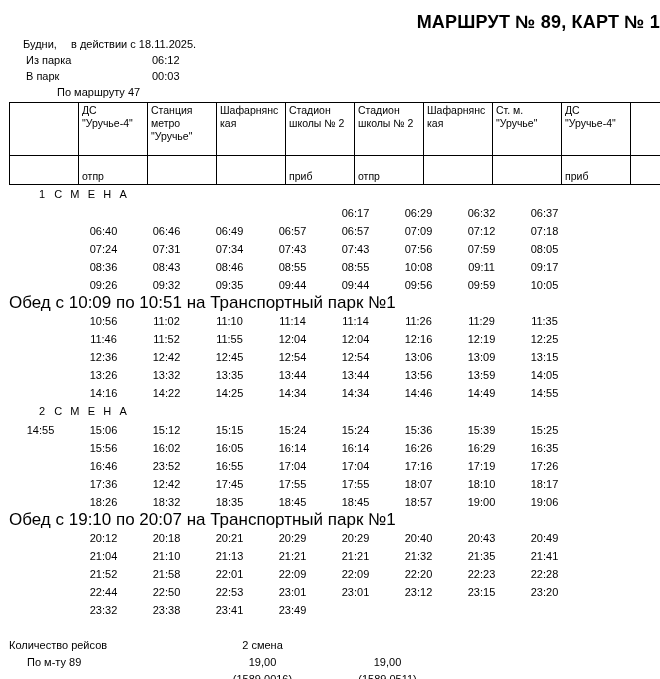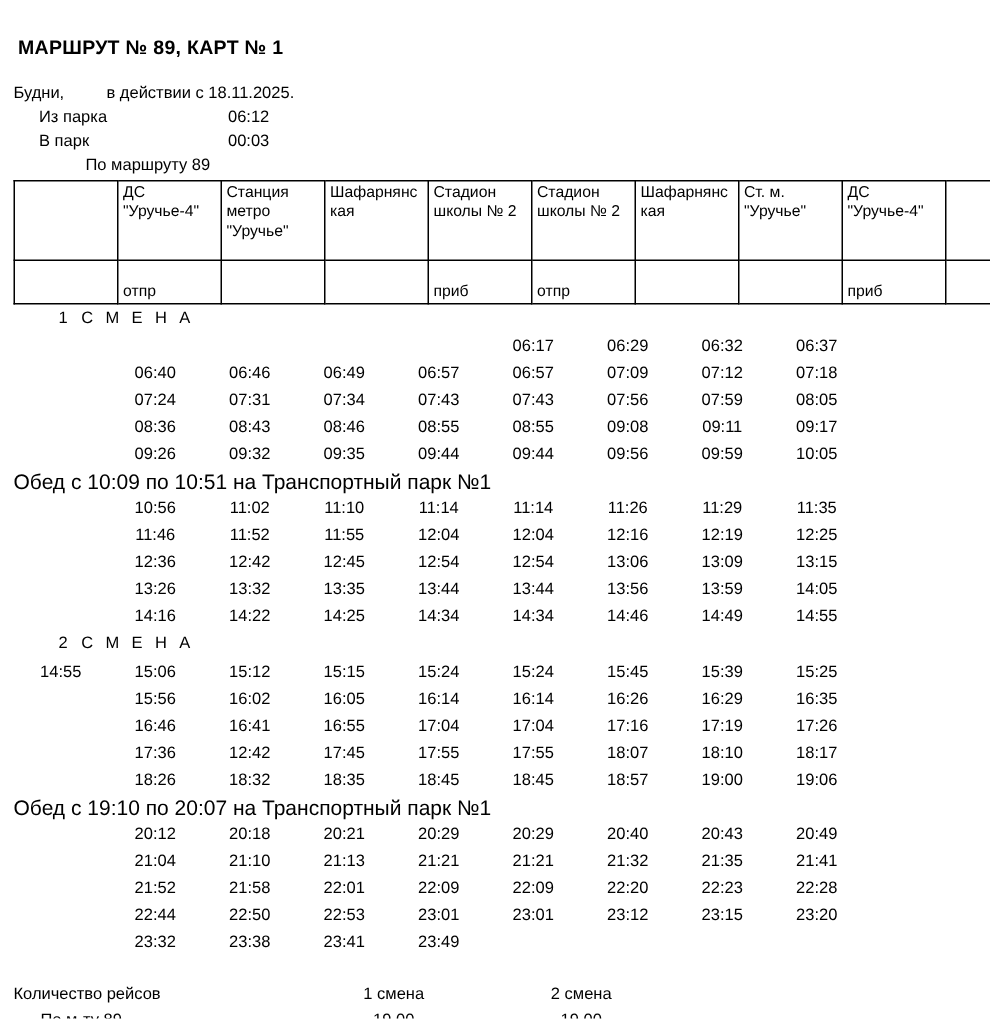--- a/index.html
+++ b/index.html
@@ -12,42 +12,42 @@
     height: 679px;
     font-family: "Liberation Sans", sans-serif;
     color: #000000;
     font-size: 11px;
     position: relative;
     overflow: hidden;
   }
 
   
   .title {
-    text-align: left;
+    text-align: right;
     font-weight: bold;
-    font-size: 13px;
+    font-size: 18px;
     letter-spacing: 0.2px;
-    margin: 12px;
+    margin: 0;
     padding-top: 12px;
     padding-bottom: 3px;
   }
 
   
   .info-block {
     padding-left: 9px;
     line-height: 16px;
   }
   .info-row {
     display: flex;
     white-space: pre;
   }
   .info-label {
     display: inline-block;
   }
-  .lbl-budni { width: 62px; }
+  .lbl-budni { width: 62px; text-align: center; }
   .lbl-park  { width: 126px; padding-left: 17px; }
   .indent-route { padding-left: 48px; }
 
   
   table.sched {
     border-collapse: collapse;
     table-layout: fixed;
     margin-left: 9px;
     margin-top: 2px;
     width: 639px;
@@ -98,21 +98,21 @@
   .shift-caption .num {
     letter-spacing: 0;
     padding-right: 9px;
   }
 
   
   .lunch {
     height: 18px;
     line-height: 18px;
     padding-left: 9px;
-    font-size: 14px;
+    font-size: 17px;
     white-space: pre;
   }
 
   
   .footer {
     margin-top: 18px;
     padding-left: 9px;
     line-height: 17px;
     font-size: 11px;
   }
@@ -144,21 +144,21 @@
   </div>
   <div class="info-row">
     <span class="info-label lbl-park">Из парка</span>
     <span>06:12</span>
   </div>
   <div class="info-row">
     <span class="info-label lbl-park">В парк</span>
     <span>00:03</span>
   </div>
   <div class="info-row indent-route">
-    <span>По маршруту 89</span>
+    <span>По маршруту 47</span>
   </div>
 </div>
 
 <table class="sched">
   <tbody>
     <tr class="hdr-names">
       <td class="c0"></td>
       <td class="c1">ДС "Уручье-4"</td>
       <td class="c2">Станция метро "Уручье"</td>
       <td class="c3">Шафарнянская</td>
@@ -223,21 +223,21 @@
         <div class="cell">08:05</div>
         <div class="cell"></div>
       </div>
       <div class="row">
         <div class="cell col0"></div>
         <div class="cell">08:36</div>
         <div class="cell">08:43</div>
         <div class="cell">08:46</div>
         <div class="cell">08:55</div>
         <div class="cell">08:55</div>
-        <div class="cell">09:08</div>
+        <div class="cell">10:08</div>
         <div class="cell">09:11</div>
         <div class="cell">09:17</div>
         <div class="cell"></div>
       </div>
       <div class="row">
         <div class="cell col0"></div>
         <div class="cell">09:26</div>
         <div class="cell">09:32</div>
         <div class="cell">09:35</div>
         <div class="cell">09:44</div>
@@ -313,41 +313,41 @@
     </div>
     <div class="shift-caption"><span class="num">2</span><span>С М Е Н А</span></div>
     <div class="grid">
       <div class="row">
         <div class="cell col0">14:55</div>
         <div class="cell">15:06</div>
         <div class="cell">15:12</div>
         <div class="cell">15:15</div>
         <div class="cell">15:24</div>
         <div class="cell">15:24</div>
-        <div class="cell">15:45</div>
+        <div class="cell">15:36</div>
         <div class="cell">15:39</div>
         <div class="cell">15:25</div>
         <div class="cell"></div>
       </div>
       <div class="row">
         <div class="cell col0"></div>
         <div class="cell">15:56</div>
         <div class="cell">16:02</div>
         <div class="cell">16:05</div>
         <div class="cell">16:14</div>
         <div class="cell">16:14</div>
         <div class="cell">16:26</div>
         <div class="cell">16:29</div>
         <div class="cell">16:35</div>
         <div class="cell"></div>
       </div>
       <div class="row">
         <div class="cell col0"></div>
         <div class="cell">16:46</div>
-        <div class="cell">16:41</div>
+        <div class="cell">23:52</div>
         <div class="cell">16:55</div>
         <div class="cell">17:04</div>
         <div class="cell">17:04</div>
         <div class="cell">17:16</div>
         <div class="cell">17:19</div>
         <div class="cell">17:26</div>
         <div class="cell"></div>
       </div>
       <div class="row">
         <div class="cell col0"></div>
@@ -435,21 +435,20 @@
         <div class="cell"></div>
         <div class="cell"></div>
         <div class="cell"></div>
       </div>
     </div>
   </div>
 
 <div class="footer">
   <div class="frow">
     <span class="fl">Количество рейсов</span>
-    <span class="fc">1 смена</span>
     <span class="fc">2 смена</span>
   </div>
   <div class="frow">
     <span class="fl ind">По м-ту 89</span>
     <span class="fc">19,00</span>
     <span class="fc">19,00</span>
   </div>
   <div class="frow">
     <span class="fl"></span>
     <span class="fc">(1589 0016)</span>

